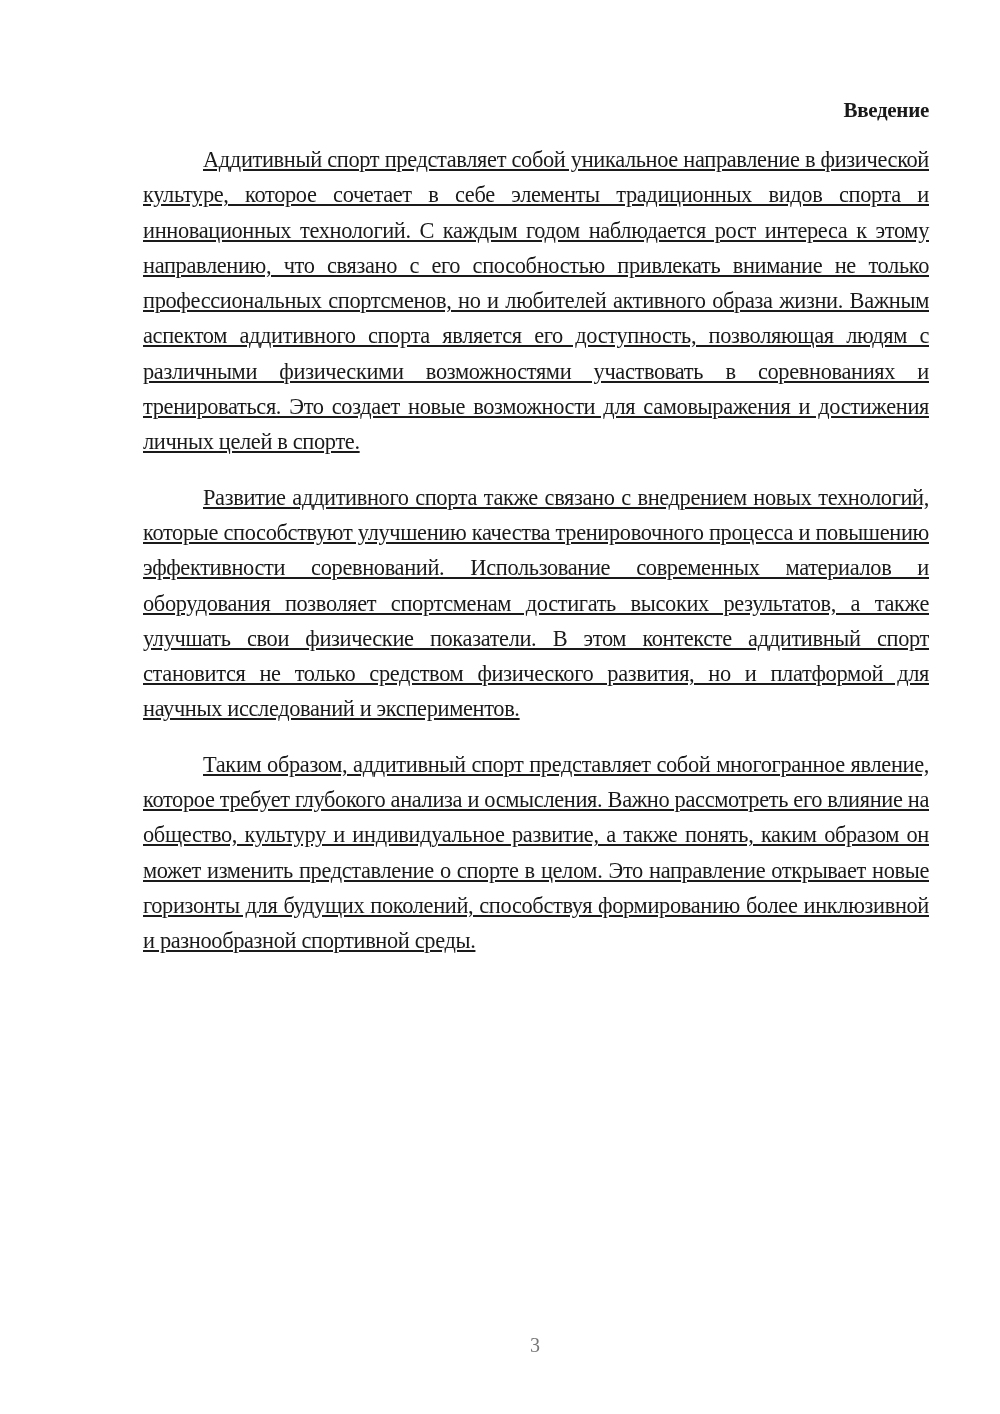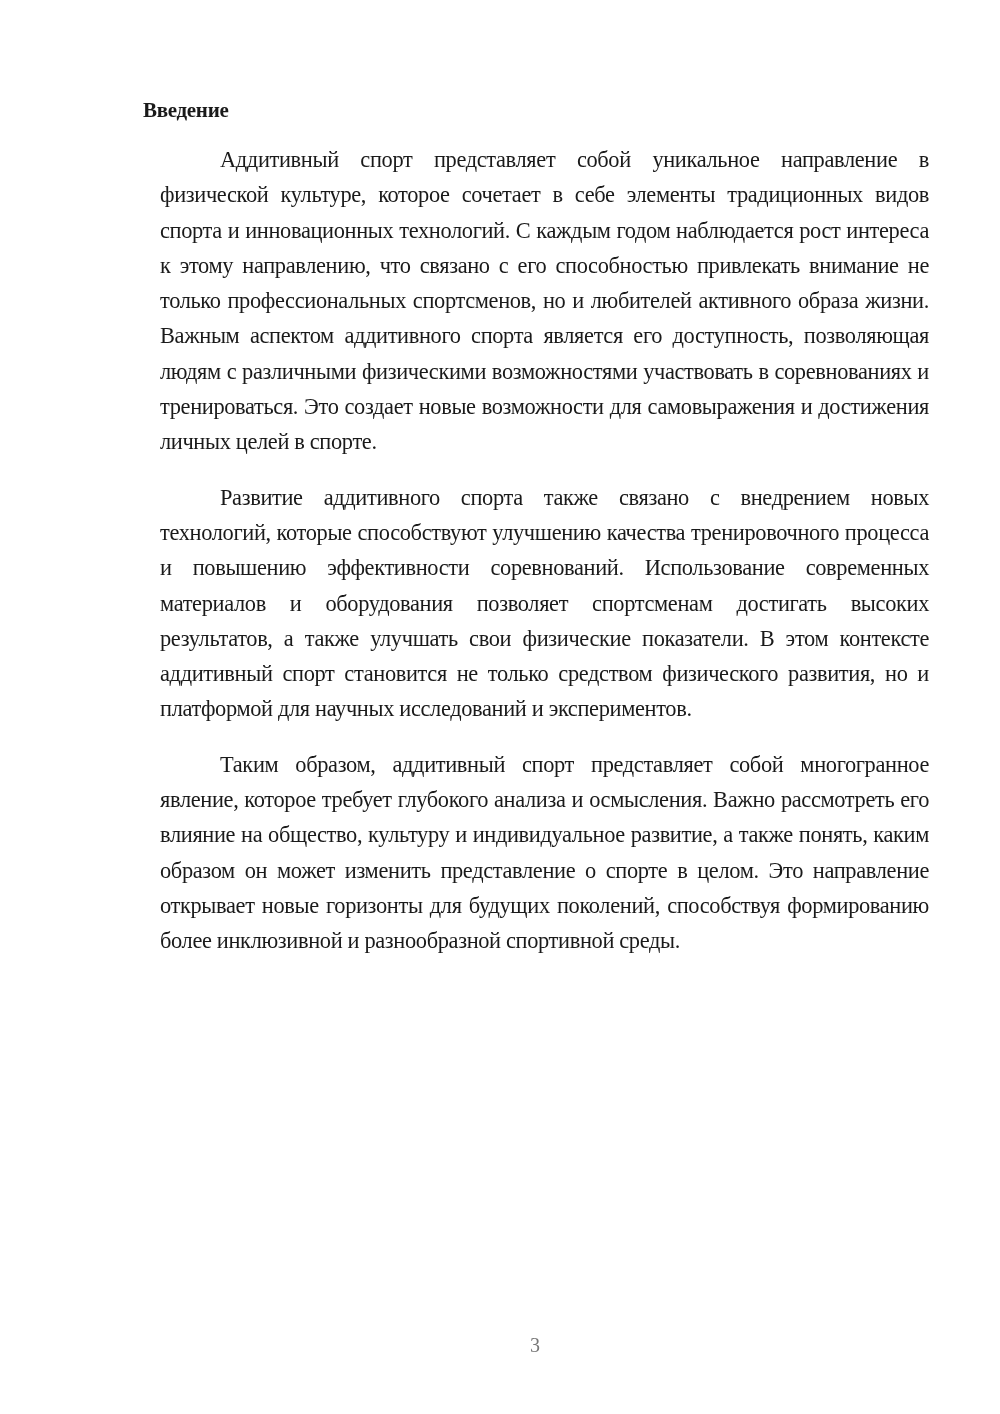--- a/index.html
+++ b/index.html
@@ -15,37 +15,38 @@
       font-family: "Liberation Serif", "DejaVu Serif", serif;
       color: #1a1a1a;
     }
     .page {
       position: absolute;
       left: 143px;
       top: 96px;
       width: 786px;
     }
     .title {
-      text-align: left;
+      text-align: right;
       font-weight: bold;
       font-size: 21px;
       line-height: 28px;
       margin: 0 0 18px 0;
       letter-spacing: -0.3px;
       font-family: Liberation Serif, serif;
     }
     .para {
       font-size: 22.4px;
       line-height: 35.3px;
       text-align: justify;
       text-indent: 60px;
-      margin: 0 0 20px 17px;
+      margin: 0 0 20px 0;
       letter-spacing: -0.35px;
       word-spacing: 0px;
       hyphens: none;
+      text-decoration: underline;
     }
     .para:nth-of-type(1) { margin-bottom: 20px; }
     .page-number {
       position: absolute;
       left: 0;
       width: 1070px;
       top: 1334px;
       text-align: center;
       font-size: 20px;
       color: #777777;

